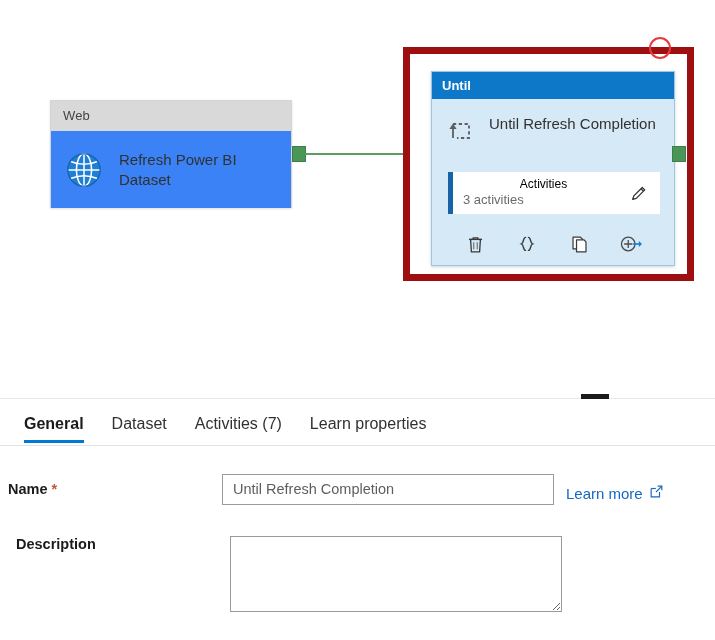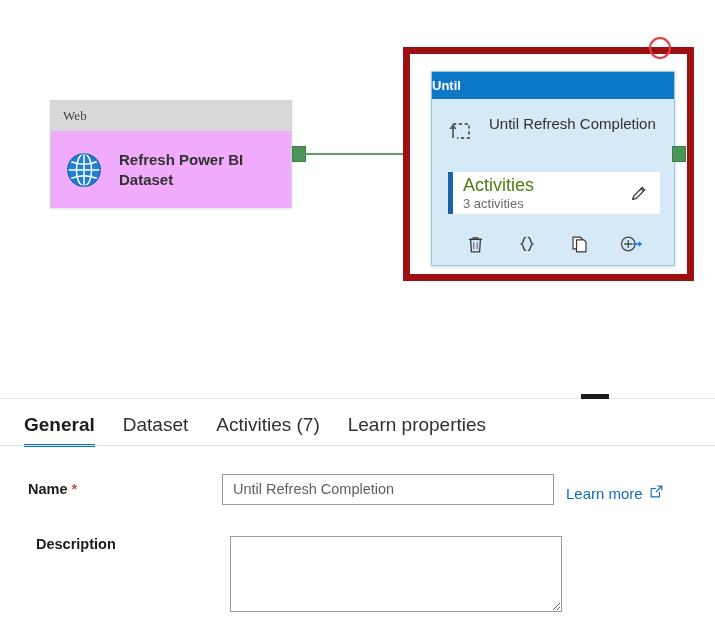--- a/index.html
+++ b/index.html
@@ -40,29 +40,27 @@
     box-shadow: 0 1px 2px rgba(0,0,0,.13);
   }
   #web-node .node-header {
     height: 30px;
     background: #d9d9d9;
     color: #444444;
     font-size: 13px;
     line-height: 30px;
     padding-left: 12px;
     letter-spacing: .1px;
-    font-family: Liberation Serif, serif;
   }
   #web-node .node-body {
     display: flex;
     align-items: center;
     height: 77px;
     padding: 0 10px 0 14px;
-    background: #f0abfc;
-    font-weight: bold;
+    background: #3b82f6;
   }
   #web-node .node-title {
     font-size: 15px;
     color: #323130;
     line-height: 1.3;
     margin-left: 16px;
   }
   .globe-icon { flex: 0 0 auto; width: 38px; height: 38px; }
 
   
@@ -118,20 +116,21 @@
     border: 1px solid #9cc7e4;
     box-shadow: 0 1px 3px rgba(0,0,0,.18);
   }
   #until-node .until-header {
     height: 27px;
     background: #0d78c8;
     color: #ffffff;
     font-size: 13px;
     font-weight: bold;
     line-height: 27px;
+    padding-left: 10px;
   }
   #until-node .until-body {
     display: flex;
     align-items: flex-start;
     padding: 13px 12px 0 14px;
   }
   #until-node .until-title {
     font-size: 15px;
     color: #323130;
     line-height: 1.32;
@@ -154,23 +153,24 @@
     width: 5px;
     height: 42px;
     background: #1664a7;
     flex: 0 0 auto;
   }
   #activities-card .act-text {
     flex: 1 1 auto;
     padding-left: 10px;
   }
   #activities-card .act-label {
-    font-size: 18px;
-    color: #4d7c0f;
+    font-size: 12px;
+    color: #000000;
     line-height: 1.25;
+    text-align: center;
   }
   #activities-card .act-count {
     font-size: 13px;
     color: #6b6b6b;
     line-height: 1.25;
   }
   #activities-card .pencil-btn {
     flex: 0 0 auto;
     width: 30px; height: 30px;
     display: flex; align-items: center; justify-content: center;
@@ -212,21 +212,21 @@
     left: 0; top: 410px;
     width: 715px;
     height: 36px;
     display: flex;
     align-items: flex-start;
     padding-left: 10px;
     gap: 0;
   }
   .tab {
     position: relative;
-    font-size: 19px;
+    font-size: 16px;
     color: #323130;
     padding: 4px 14px 10px 14px;
     line-height: 1.2;
     white-space: nowrap;
   }
   .tab.active {
     font-weight: bold;
     color: #1b1b1b;
   }
   .tab.active::after {
@@ -255,21 +255,21 @@
   }
   #form-desc {
     position: absolute;
     left: 8px; top: 536px;
     width: 715px;
     display: flex;
     align-items: flex-start;
   }
   .field-label {
     width: 222px;
-    padding-left: 28px;
+    padding-left: 8px;
     font-size: 14.5px;
     font-weight: bold;
     color: #1b1b1b;
   }
   .req-star { color: #c0563a; font-weight: bold; }
 
   #name-input {
     width: 332px;
     height: 31px;
     border: 1px solid #9a9a9a;

